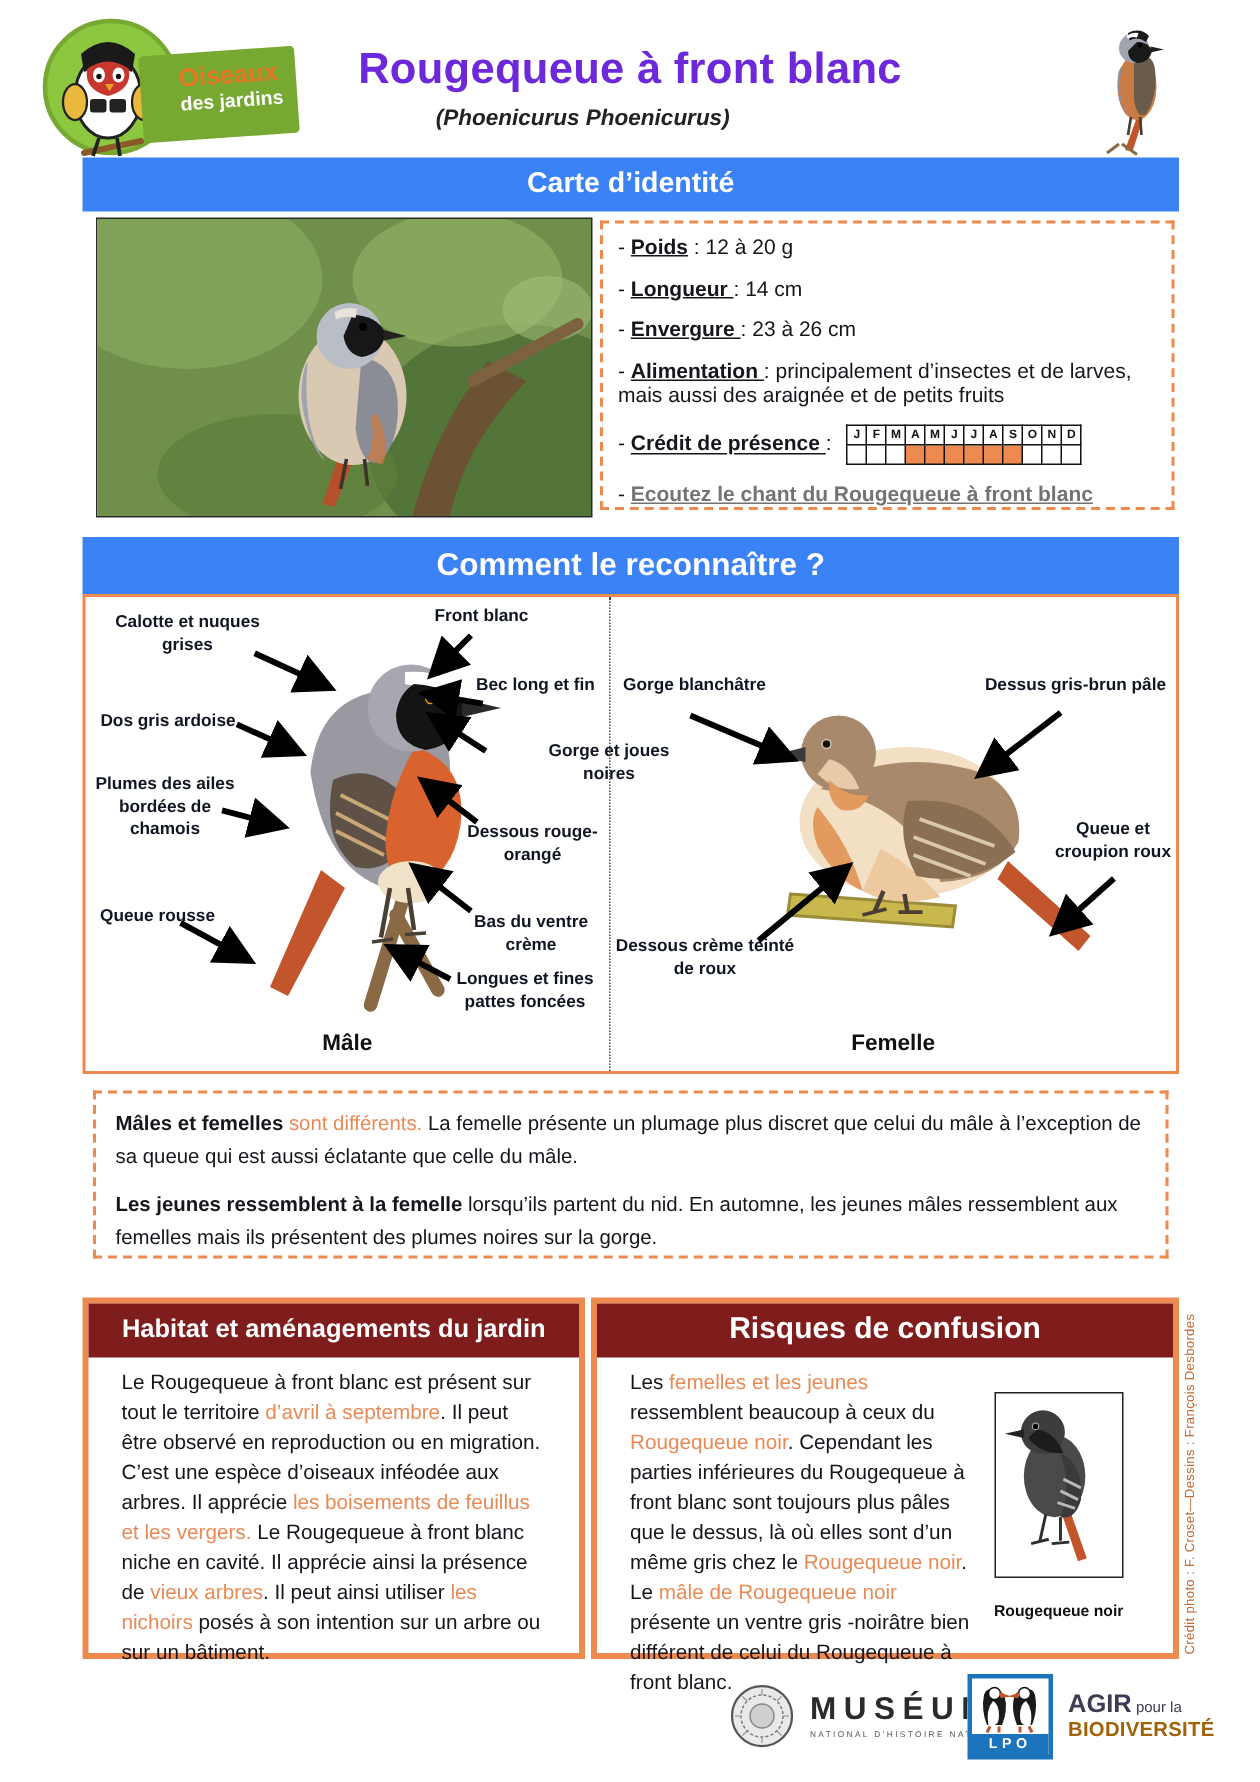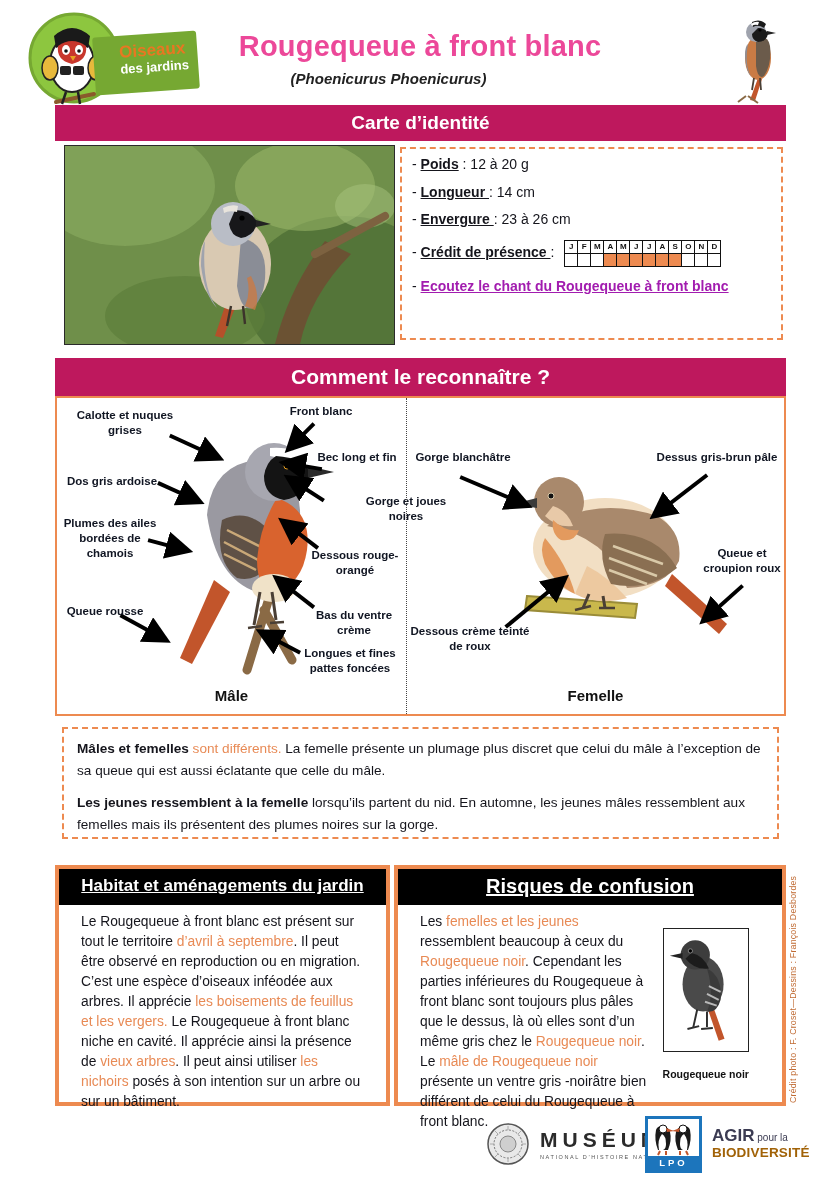--- a/index.html
+++ b/index.html
@@ -1,39 +1,39 @@
 <!DOCTYPE html>
 <html><head>
 <meta charset="utf-8">
 <style>
   * { margin:0; padding:0; box-sizing:border-box; }
   html,body { background:#fff; }
   body { font-family:"Liberation Sans", sans-serif; color:#15151c; }
   .page { position:relative; width:840px; height:1188px; background:#fff; overflow:hidden; margin:0 auto; }
 
   
-  .hdr-title { position:absolute; left:0; top:30px; width:840px; text-align:center; font-size:29px; font-weight:bold; color:#ec4899; letter-spacing:.2px; }
+  .hdr-title { position:absolute; left:0; top:30px; width:840px; text-align:center; font-size:29px; font-weight:bold; color:#6d28d9; letter-spacing:.2px; }
   .hdr-sub { position:absolute; left:0; top:70px; width:777px; text-align:center; font-size:15px; font-weight:bold; font-style:italic; color:#222; }
   .logo { position:absolute; left:16px; top:6px; width:180px; height:102px; }
   .logo-ribbon { position:absolute; left:78px; top:28px; width:104px; height:58px; background:#76A832; transform:rotate(-4deg); border-radius:3px; padding:8px 6px 0 26px; }
   .logo-ribbon .l1 { color:#E87722; font-weight:bold; font-size:17px; line-height:18px; }
   .logo-ribbon .l2 { color:#fff; font-weight:bold; font-size:13px; line-height:15px; }
   .hdr-bird { position:absolute; left:728px; top:16px; width:64px; height:88px; }
 
   
-  .banner { position:absolute; left:55px; width:731px; background:#be185d; color:#fff; font-weight:bold; text-align:center; }
+  .banner { position:absolute; left:55px; width:731px; background:#3b82f6; color:#fff; font-weight:bold; text-align:center; }
   .banner1 { top:105px; height:36px; line-height:36px; font-size:19px; }
   .banner2 { top:358px; height:38px; line-height:38px; font-size:21px; }
 
   
   .photo { position:absolute; left:64px; top:145px; width:331px; height:200px; border:1px solid #2a2a2a; }
   .info-box { position:absolute; left:400px; top:147px; width:383px; height:193px; border:2px dashed #ED8A50; padding:8px 10px 6px 10px; font-size:14px; color:#15151c; }
   .info-row { margin-bottom:12px; line-height:1.12; }
   .lbl { font-weight:bold; text-decoration:underline; }
-  .listen a { color:#a21caf; font-weight:bold; text-decoration:underline; cursor:pointer; }
+  .listen a { color:#737373; font-weight:bold; text-decoration:underline; cursor:pointer; }
   .cal { display:inline-table; border-collapse:collapse; vertical-align:middle; margin-left:6px; }
   .cal td { border:1px solid #111; width:13px; height:13px; text-align:center; font-size:8px; font-weight:bold; color:#111; padding:0; background:#fff; }
   .cal td.filled { background:#ED8A50; }
 
   
   .recog { position:absolute; left:55px; top:396px; width:731px; height:320px; border:2px solid #ED8A50; background:#fff; }
   .panel { position:absolute; top:0; height:100%; }
   .panel-m { left:0; width:349px; }
   .panel-f { left:349px; width:378px; border-left:1px dotted #444; }
   .blabel { position:absolute; font-size:11.5px; font-weight:bold; color:#101522; text-align:center; line-height:1.3; }
@@ -43,21 +43,21 @@
   
   .diff-box { position:absolute; left:62px; top:727px; width:717px; height:112px; border:2px dashed #ED8A50; padding:9px 13px; font-size:13.6px; line-height:1.65; color:#15151c; }
   .diff-box p { margin-bottom:9px; }
   span.b { font-weight:bold; }
   span.o { color:#E88A55; }
 
   
   .sect { position:absolute; top:865px; height:241px; border:4px solid #ED8A50; background:#fff; }
   .sect-hab { left:55px; width:335px; }
   .sect-conf { left:394px; width:392px; }
-  .sect-head { background:#000000; color:#fff; font-weight:bold; text-align:center; height:36px; line-height:34px;text-decoration:underline; }
+  .sect-head { background:#7f1d1d; color:#fff; font-weight:bold; text-align:center; height:36px; line-height:34px; }
   .sect-hab .sect-head { font-size:17px; }
   .sect-conf .sect-head { font-size:20px; }
   .sect-body { padding:7px 22px; font-size:13.8px; line-height:20px; color:#15151c; }
   .conf-flex { display:flex; }
   .conf-text { width:252px; }
   .conf-img-wrap { width:118px; padding-top:16px; text-align:center; }
   .conf-img { width:86px; height:124px; border:1px solid #222; background:#fff; display:inline-block; }
   .conf-cap { font-size:10.5px; font-weight:bold; margin-top:6px; color:#111; }
 
   .credit { position:absolute; left:788px; top:868px; height:242px; width:16px; writing-mode:vertical-rl; transform:rotate(180deg); font-size:8.8px; color:#C06A32; text-align:center; letter-spacing:.2px; }
@@ -146,20 +146,21 @@
       <circle cx="177" cy="72" r="2.6" fill="#000"></circle>
       <path d="M191,74 L206,78 L191,81 Z" fill="#222"></path>
       <path d="M166,160 L162,180 M178,160 L180,178" stroke="#3c332b" stroke-width="2.4"></path>
     </svg>
   </div>
 
   <div class="info-box">
     <div class="info-row"><span>- </span><span class="lbl">Poids</span><span> : 12 à 20 g</span></div>
     <div class="info-row"><span>- </span><span class="lbl">Longueur </span><span>: 14 cm</span></div>
     <div class="info-row"><span>- </span><span class="lbl">Envergure </span><span>: 23 à 26 cm</span></div>
+    <div class="info-row"><span>- </span><span class="lbl">Alimentation </span><span>: principalement d’insectes et de larves, mais aussi des araignée et de petits fruits</span></div>
     <div class="info-row">
       <span>- </span><span class="lbl">Crédit de présence </span><span>: </span>
       <table class="cal">
         <tbody>
             <tr>
           <td>J</td>
               <td>F</td>
               <td>M</td>
               <td>A</td>
               <td>M</td>

